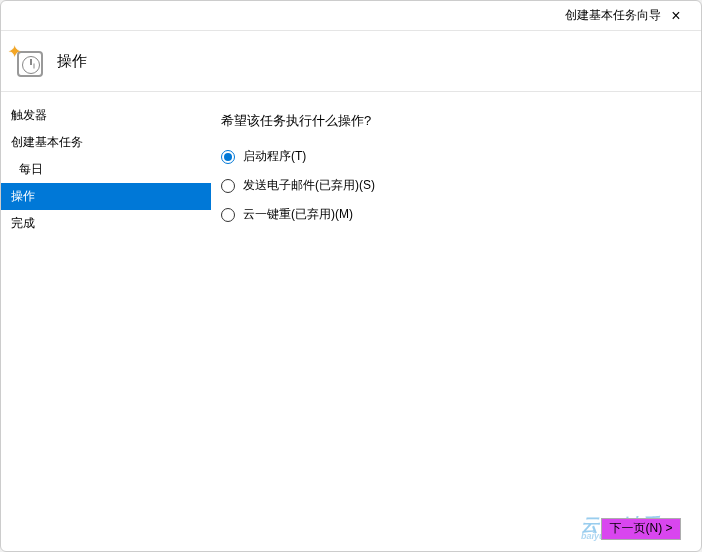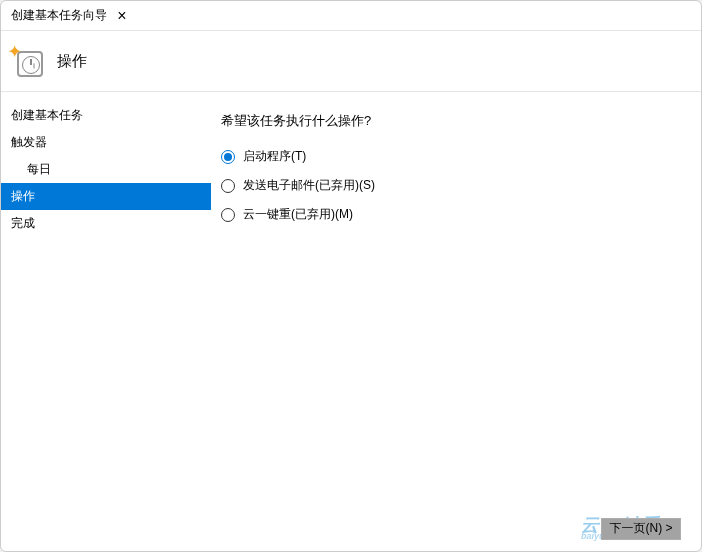--- a/index.html
+++ b/index.html
@@ -24,21 +24,21 @@
       display: flex;
       flex-direction: column;
       position: relative;
     }
     .titlebar {
       height: 30px;
       display: flex;
       align-items: center;
       padding: 0 10px;
       border-bottom: 1px solid #e5e5e5;
-      justify-content: flex-start;
+      justify-content: flex-end;
     }
     .titlebar .title {
       font-size: 12px;
       color: #000;
     }
     .titlebar .close {
       font-size: 16px;
       color: #000;
       cursor: pointer;
       width: 30px;
@@ -109,21 +109,21 @@
       width: 210px;
       padding-top: 10px;
     }
     .sidebar-item {
       padding: 5px 10px;
       font-size: 12px;
       color: #000;
       cursor: default;
     }
     .sidebar-item.indent {
-      padding-left: 26px;
+      padding-left: 18px;
     }
     .sidebar-item.selected {
       background: #0078d7;
       color: #fff;
     }
     .content {
       flex: 1;
       padding: 20px 10px;
     }
     .prompt {
@@ -193,21 +193,21 @@
       font-size: 9px;
       letter-spacing: 0;
       display: block;
       margin-top: -6px;
       opacity: 0.8;
     }
     .next-btn {
       min-width: 80px;
       height: 22px;
       border: 1px solid #adadad;
-      background: #a3a3a3;
+      background: #d946ef;
       font-size: 12px;
       cursor: pointer;
       font-family: inherit;
       position: relative;
       z-index: 2;
     }
   </style>
 </head>
 <body>
 
@@ -221,22 +221,22 @@
   <div class="header">
     <div class="header-icon">
       <div class="clock"></div>
       <span class="star">✦</span>
     </div>
     <div class="header-title">操作</div>
   </div>
 
   <div class="body">
     <div class="sidebar">
+      <div class="sidebar-item">触发器</div>
       <div class="sidebar-item">创建基本任务</div>
-      <div class="sidebar-item">触发器</div>
       <div class="sidebar-item indent">每日</div>
       <div class="sidebar-item selected">操作</div>
       <div class="sidebar-item">完成</div>
     </div>
 
     <div class="content">
       <div class="prompt">希望该任务执行什么操作?</div>
       <div class="radio-group">
         <label class="radio-row">
           <span class="radio checked"></span>

